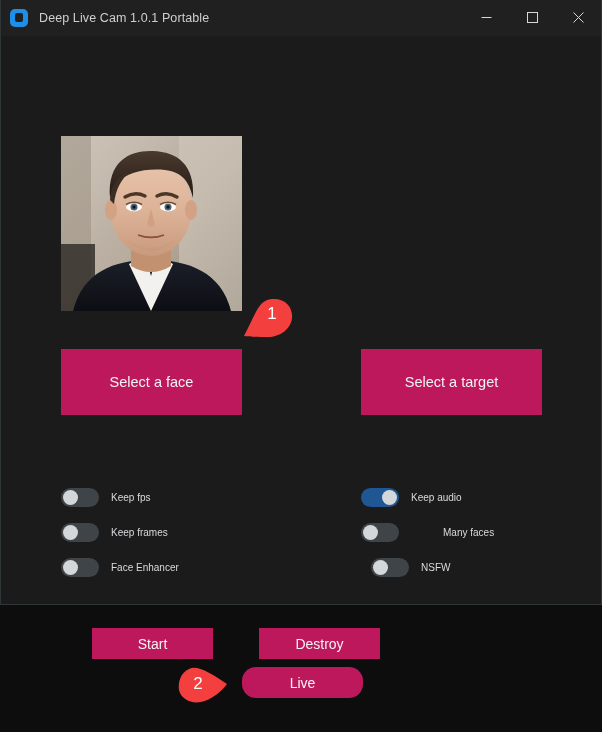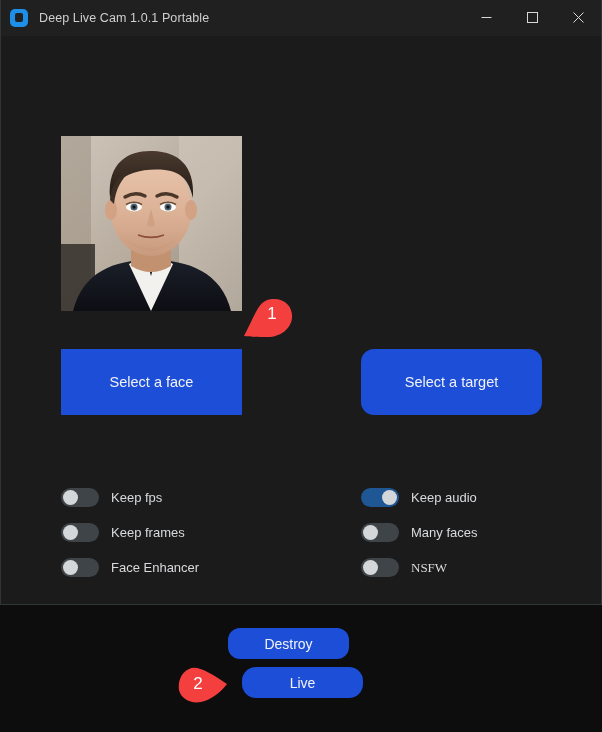--- a/index.html
+++ b/index.html
@@ -89,39 +89,39 @@
     top: 100px;
     width: 181px;
     height: 175px;
     overflow: hidden;
     background: #222;
   }
   .preview svg { display: block; width: 100%; height: 100%; }
 
   
   .btn {
-    background: #1d4ed8;
+    background: #be185d;
     color: #f2f3f5;
     border: none;
     font-family: "Liberation Sans", sans-serif;
     cursor: pointer;
     display: flex;
     align-items: center;
     justify-content: center;
     text-align: center;
   }
 
   .btn-select {
     position: absolute;
     width: 181px;
     height: 66px;
     font-size: 14.5px;
   }
   #btn-face   { left: 60px;  top: 313px; }
-  #btn-target { left: 360px; top: 313px; border-radius: 13px; }
+  #btn-target { left: 360px; top: 313px; }
 
   
   .toggle-row {
     position: absolute;
     display: flex;
     align-items: center;
     cursor: pointer;
   }
   .switch {
     position: relative;
@@ -138,34 +138,34 @@
     width: 15px;
     height: 15px;
     border-radius: 50%;
     background: #d4d7da;
   }
   .switch.on { background: #1f5694; }
   .switch.on i { left: 21px; }
 
   .toggle-label {
     margin-left: 12px;
-    font-size: 13px;
+    font-size: 10px;
     color: #d8dadd;
     white-space: nowrap;
   }
 
   
   .btn-action {
     position: absolute;
     width: 121px;
     height: 31px;
     font-size: 14px;
   }
   #btn-start   { left: 91px;  top: 592px; }
-  #btn-destroy { left: 227px; top: 592px; border-radius: 12px; }
+  #btn-destroy { left: 258px; top: 592px; }
   #btn-preview { left: 391px; top: 592px; }
   #btn-live    { left: 241px; top: 631px; border-radius: 14px; }
 
   
   .marker {
     position: absolute;
     width: 52px;
     height: 42px;
   }
   .marker svg { position: absolute; inset: 0; width: 100%; height: 100%; }
@@ -309,33 +309,34 @@
         </span>
       <span class="toggle-label">Keep frames</span>
     </div>
 
     <div class="toggle-row" style="left:360px; top:452px;justify-content:space-between;">
       <span class="switch on">
           <i></i>
         </span>
       <span class="toggle-label">Keep audio</span>
     </div>
-    <div class="toggle-row" style="left:360px; top:487px;">
+    <div class="toggle-row" style="left:360px; top:487px;gap:32px;">
       <span class="switch">
           <i></i>
         </span>
       <span class="toggle-label">Many faces</span>
     </div>
-    <div class="toggle-row" style="left:360px; top:522px;font-family:Liberation Serif, serif;">
+    <div class="toggle-row" style="left:370px; top:522px;">
       <span class="switch">
           <i></i>
         </span>
       <span class="toggle-label">NSFW</span>
     </div>
 
+    <button class="btn btn-action" id="btn-start">Start</button>
     <button class="btn btn-action" id="btn-destroy">Destroy</button>
     <button class="btn btn-action" id="btn-live">Live</button>
 
     <div class="marker" id="marker-2">
       <svg viewBox="0 0 52 42">
         <path d="M50 21 C 32 9 20 2 12 6 C 3 10 1 20 2 27 C 4 36 14 41 24 39 C 34 37 44 29 50 21 Z" fill="#f43f3f"></path>
       </svg>
       <span>2</span>
     </div>
 

